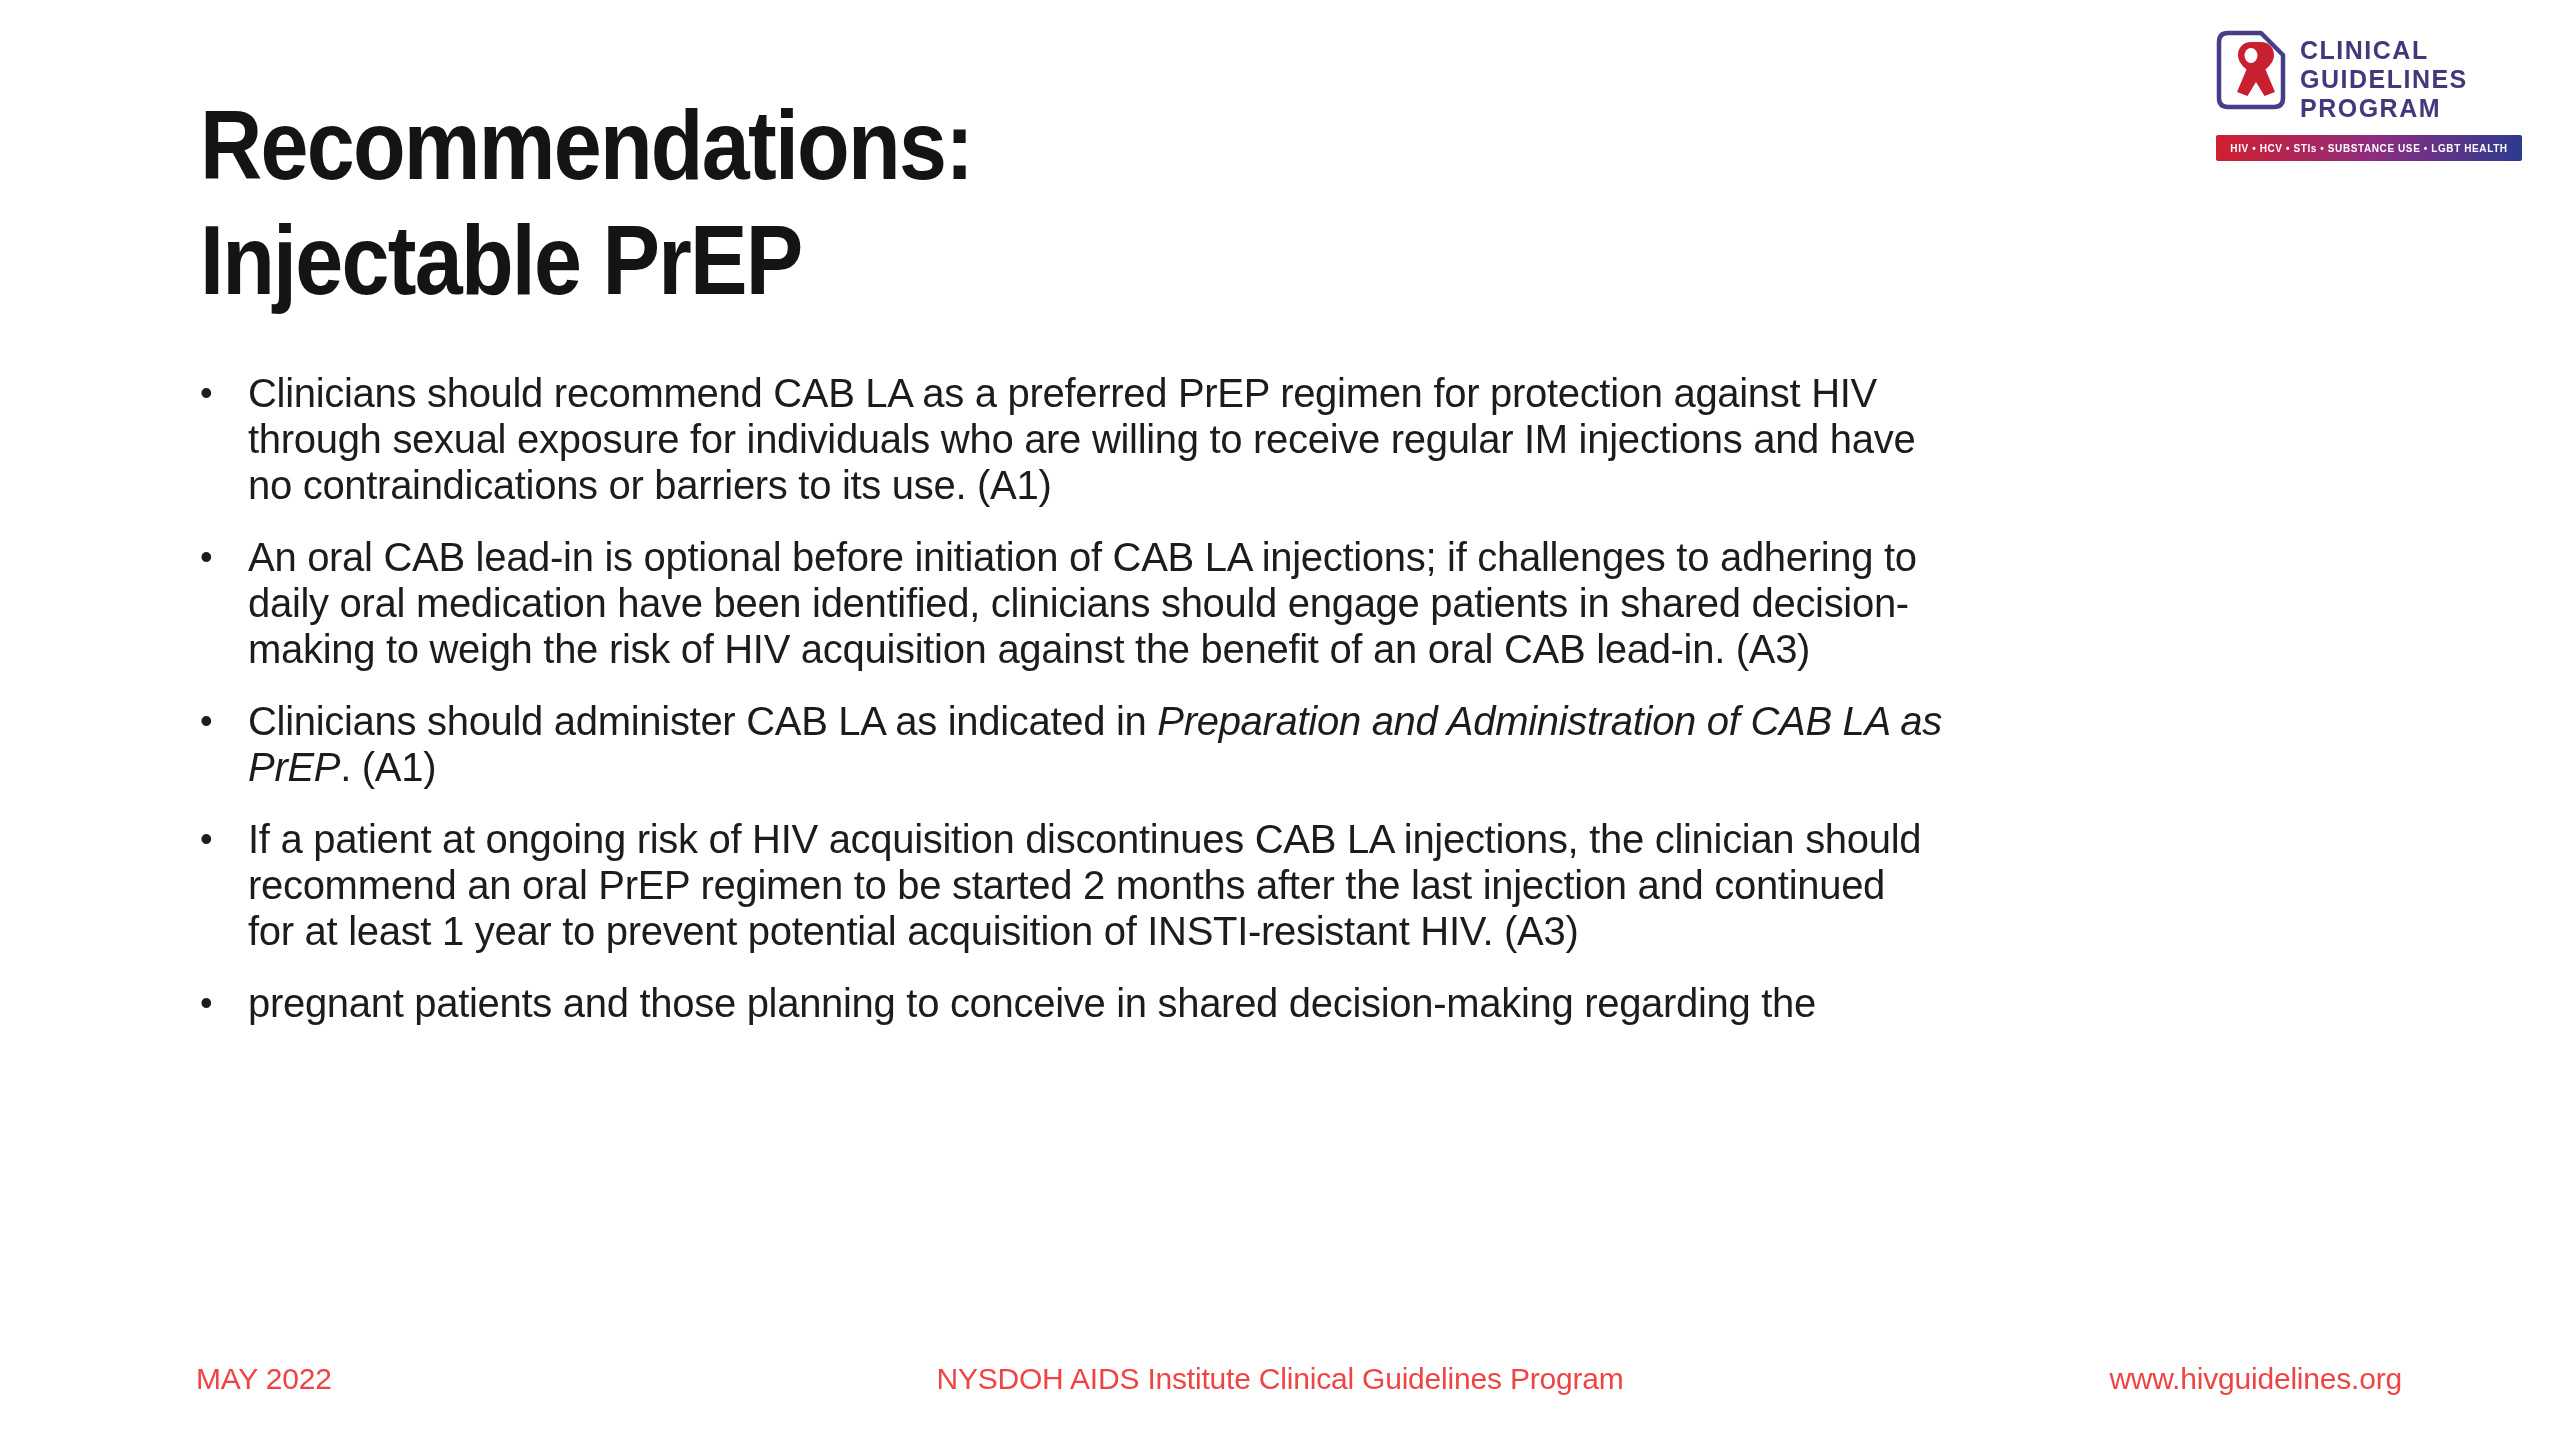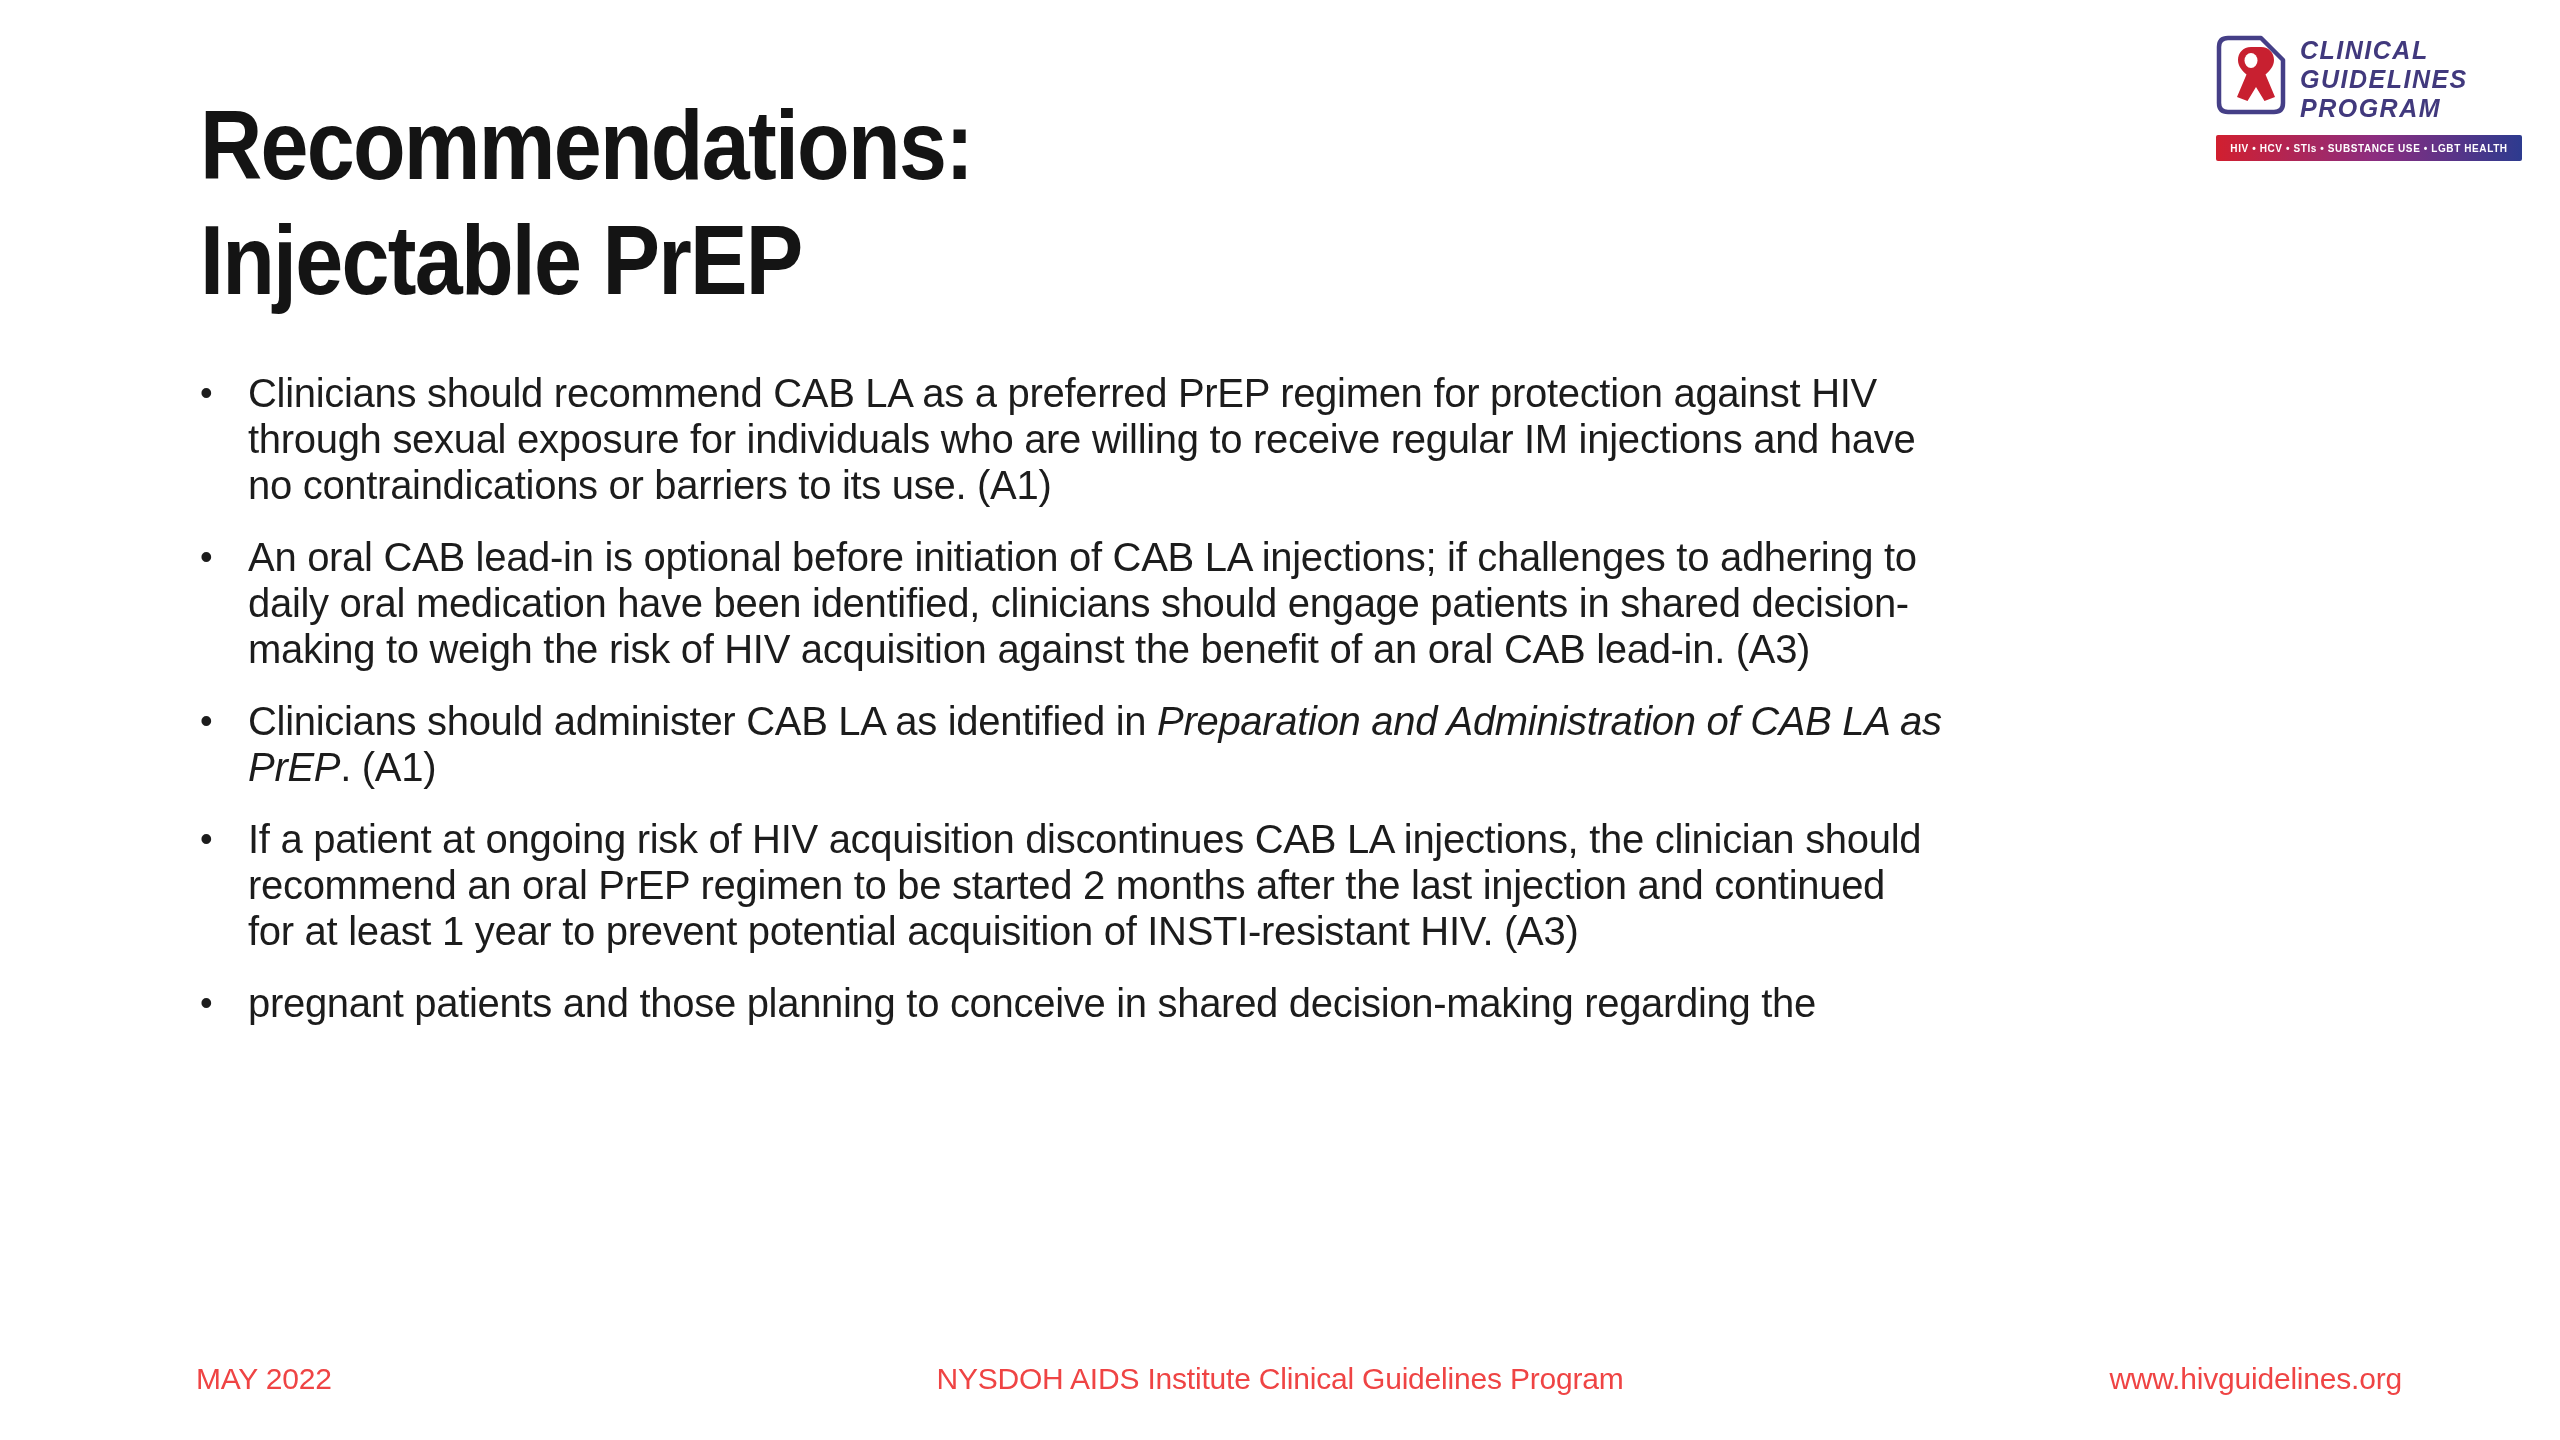--- a/index.html
+++ b/index.html
@@ -61,21 +61,21 @@
   .footer-center{ left: 0; width: 100%; text-align: center; }
   .footer-right { right: 158px; margin-top: 12px; }
 
   
   .logo {
     position: absolute;
     top: 30px;
     right: 32px;
     width: 312px;
   }
-  .logo-top { display: flex; align-items: center; font-style: italic; }
+  .logo-top { display: flex; align-items: flex-start; }
   .logo-doc-icon { flex: 0 0 auto; }
   .logo-text {
     margin-left: 14px;
     margin-top: 6px;
     color: #41397d;
     font-weight: 700;
     font-size: 25px;
     line-height: 29px;
     letter-spacing: 1.5px;
     white-space: nowrap;
@@ -144,21 +144,21 @@
       <div class="bullet-content">
         <div class="line">An oral CAB lead-in is optional before initiation of CAB LA injections; if challenges to adhering to</div>
         <div class="line">daily oral medication have been identified, clinicians should engage patients in shared decision-</div>
         <div class="line">making to weigh the risk of HIV acquisition against the benefit of an oral CAB lead-in. (A3)</div>
       </div>
     </div>
 
     <div class="bullet">
       <span class="bullet-marker">•</span>
       <div class="bullet-content">
-        <div class="line"><span>Clinicians should administer CAB LA as identified in </span><span class="italic">Preparation and Administration of CAB LA as</span></div>
+        <div class="line"><span>Clinicians should administer CAB LA as indicated in </span><span class="italic">Preparation and Administration of CAB LA as</span></div>
         <div class="line"><span class="italic">PrEP</span><span>. (A1)</span></div>
       </div>
     </div>
 
     <div class="bullet">
       <span class="bullet-marker">•</span>
       <div class="bullet-content">
         <div class="line">If a patient at ongoing risk of HIV acquisition discontinues CAB LA injections, the clinician should</div>
         <div class="line">recommend an oral PrEP regimen to be started 2 months after the last injection and continued</div>
         <div class="line">for at least 1 year to prevent potential acquisition of INSTI-resistant HIV. (A3)</div>

